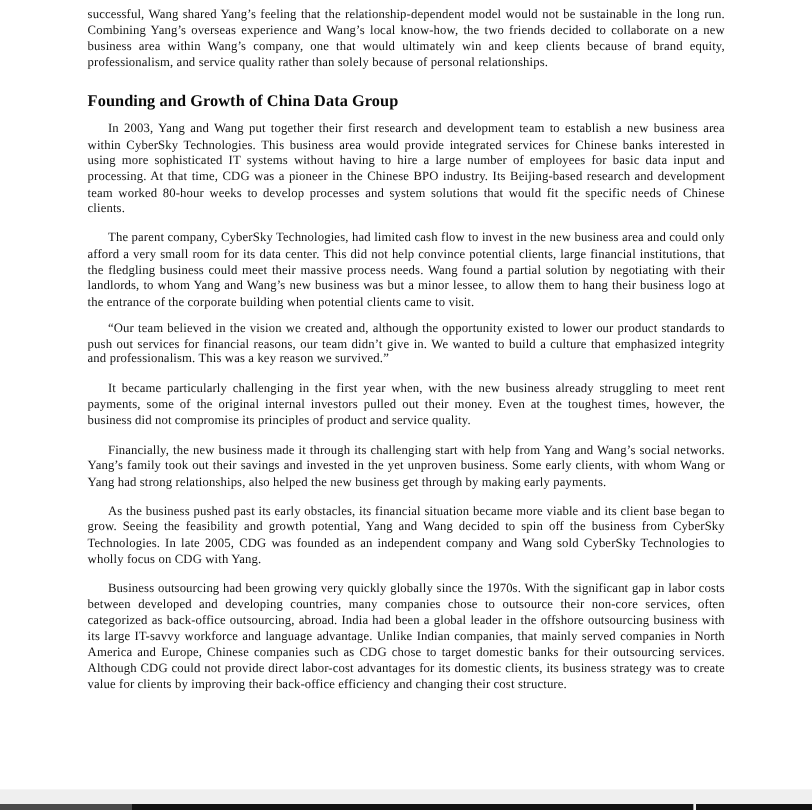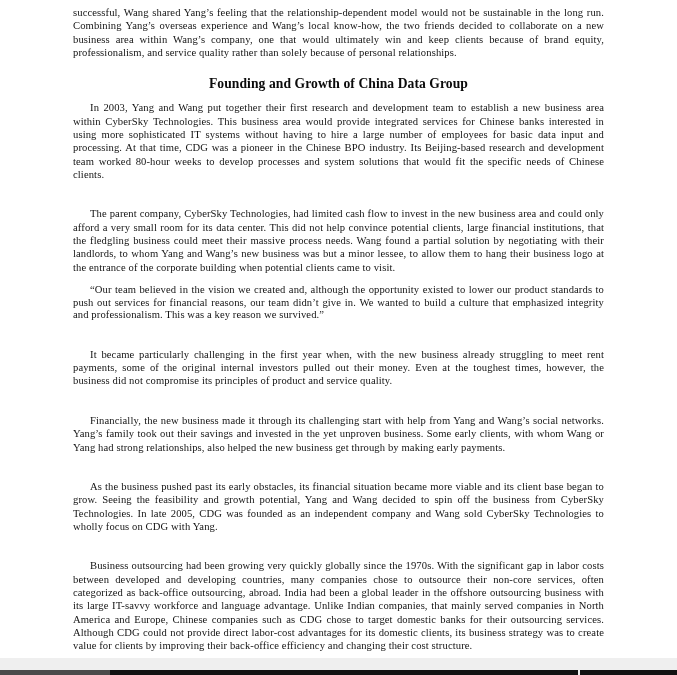--- a/index.html
+++ b/index.html
@@ -47,37 +47,37 @@
     line-height: 13.35px;
     text-align: justify;
     text-justify: inter-word;
     color: #131313;
     letter-spacing: 0.01em;
   }
   .para.indent {
     text-indent: 17px;
   }
   .para + .para {
-    margin-top: 26px;
+    margin-top: 11px;
   }
 
   
   .para.quote {
     line-height: 12.55px;
     margin-top: 10px;
   }
 
   
   .section-heading {
     margin: 0;
     padding: 0;
     font-size: 13.6px;
     font-weight: bold;
     line-height: 16px;
-    text-align: center;
+    text-align: left;
     color: #0b0b0b;
     letter-spacing: 0.005em;
   }
   .heading-block {
     margin-top: 17px;
     margin-bottom: 9px;
   }
 
   
   .page-gap {

